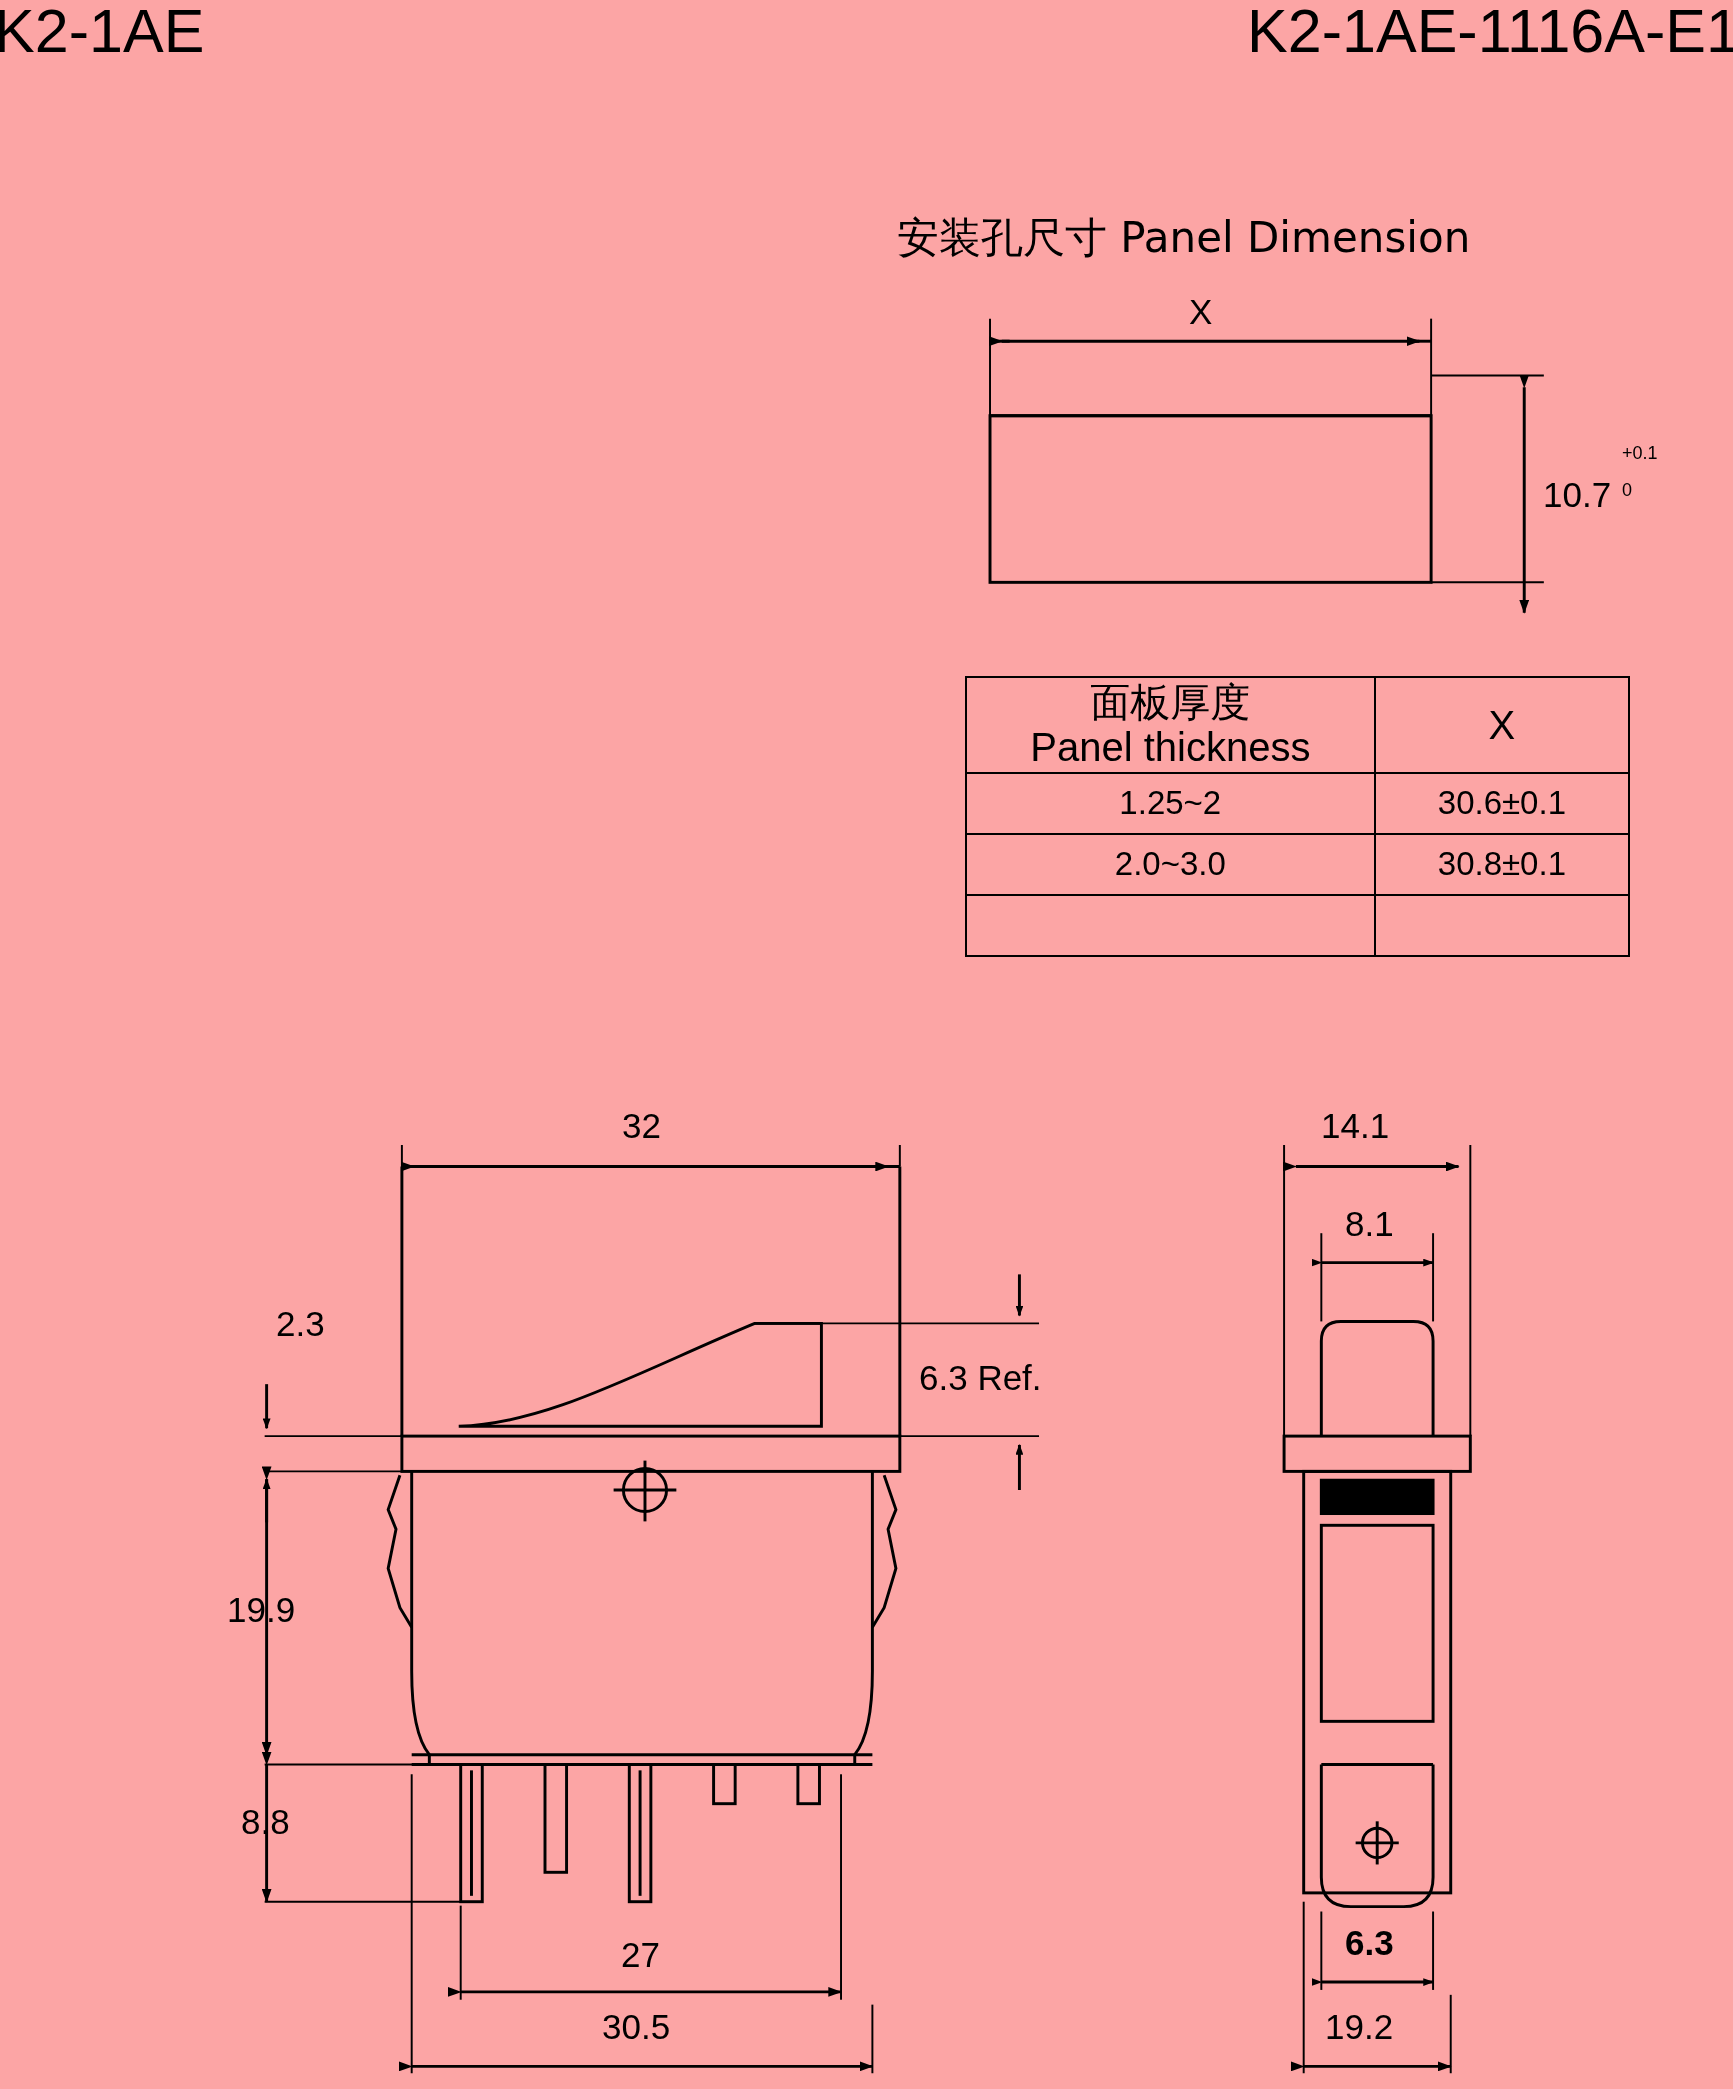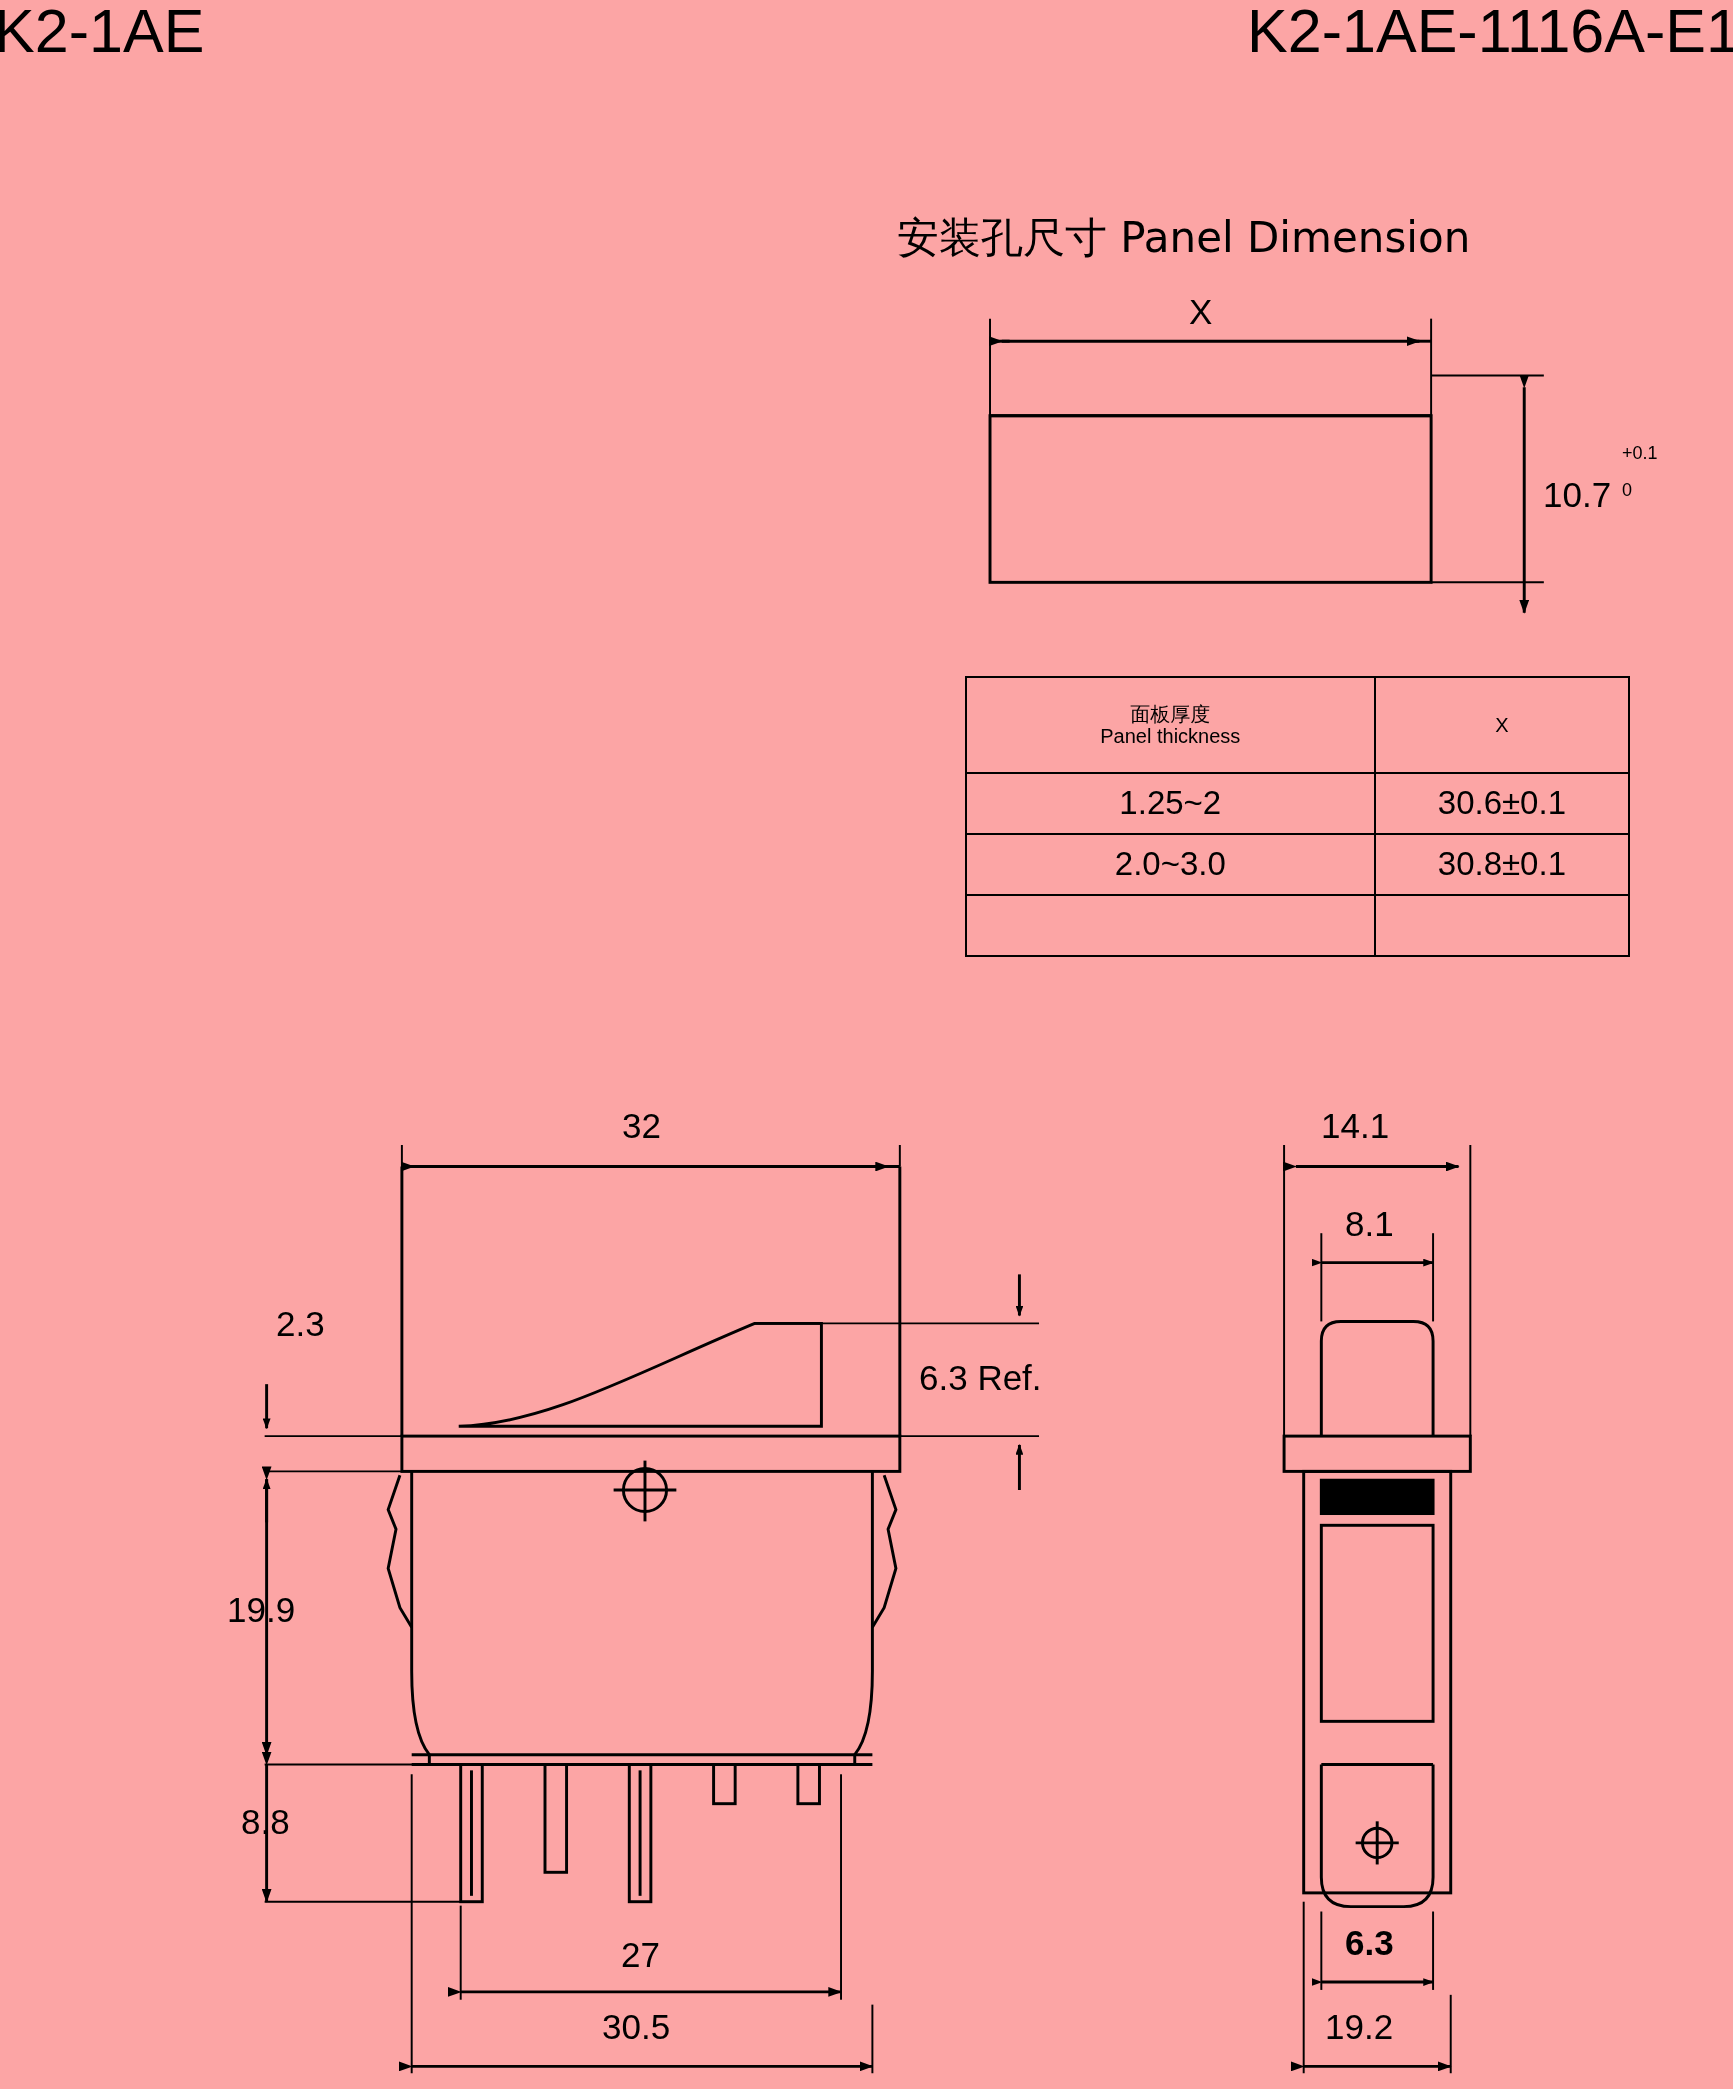--- a/index.html
+++ b/index.html
@@ -61,21 +61,21 @@
     font-size: 33px;
   }
   table.ptable td {
     border: 2px solid #000;
     text-align: center;
     padding: 2px 9.8px;
     line-height: 1.12;
   }
   table.ptable td.c1 { width: 387px; }
   table.ptable td.c2 { width: 233px; }
-  table.ptable tr.r1 td { height: 90px; font-size: 20px; text-align: center; }
+  table.ptable tr.r1 td { height: 90px; font-size: 40px; text-align: center; }
   table.ptable tr.r2 td,
   table.ptable tr.r3 td { height: 55px; border-radius: 12px; }
   table.ptable tr.r4 td { height: 55px; }
   .cjk { font-family: "DejaVu Sans", sans-serif; }
 </style>
 </head>
 <body>
 
 <div id="sheet">
 

